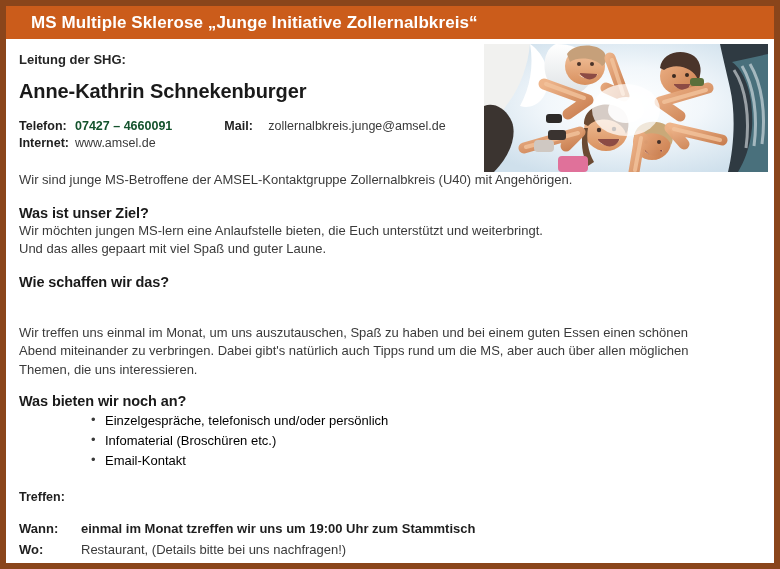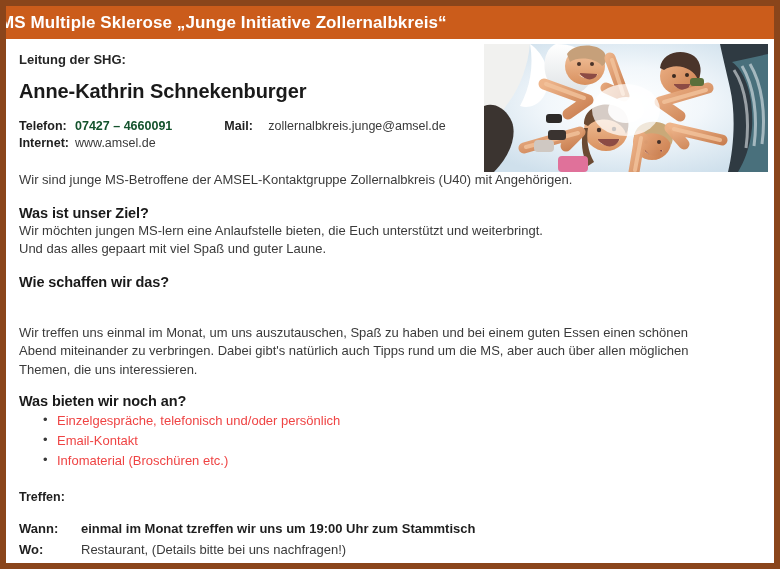--- a/index.html
+++ b/index.html
@@ -31,20 +31,21 @@
     height: 33px;
     background: #cb5c1b;
     display: flex;
     align-items: center;
   }
   .header-title {
     color: #ffffff;
     font-size: 17px;
     font-weight: bold;
     letter-spacing: 0.1px;
+    padding-left: 31px;
     white-space: nowrap;
   }
 
   
   .photo {
     position: absolute;
     left: 478px;
     top: 38px;
     width: 284px;
     height: 128px;
@@ -117,23 +118,24 @@
   }
   .para.tight { margin-bottom: 14px; margin-top: 34px; }
 
   ul.offers {
     margin: 2px 0 19px 0;
     padding-left: 38px;
     list-style: none;
   }
   ul.offers li {
     font-size: 13px;
-    color: #ef4444;
+    color: #000000;
     line-height: 20px;
     position: relative;
+    margin-left: 48px;
   }
   ul.offers li::before {
     content: "\2022";
     position: absolute;
     left: -14px;
     top: -1px;
     color: #3a3a3a;
     font-size: 13px;
   }
 
@@ -301,22 +303,22 @@
     <h2 class="q">Wie schaffen wir das?</h2>
     <p class="para tight">
       <span>Wir treffen uns einmal im Monat, um uns auszutauschen, Spaß zu haben und bei einem guten Essen einen schönen</span><br>
       <span>Abend miteinander zu verbringen. Dabei gibt's natürlich auch Tipps rund um die MS, aber auch über allen möglichen</span><br>
       <span>Themen, die uns interessieren.</span>
     </p>
 
     <h2 class="q">Was bieten wir noch an?</h2>
     <ul class="offers">
       <li>Einzelgespräche, telefonisch und/oder persönlich</li>
+      <li>Infomaterial (Broschüren etc.)</li>
       <li>Email-Kontakt</li>
-      <li>Infomaterial (Broschüren etc.)</li>
     </ul>
 
     <div class="meet-title">Treffen:</div>
     <div class="meet-row">
       <span class="mkey">Wann:</span>
       <span class="mval bold">einmal im Monat tzreffen wir uns um 19:00 Uhr zum Stammtisch</span>
     </div>
     <div class="meet-row">
       <span class="mkey">Wo:</span>
       <span class="mval">Restaurant, (Details bitte bei uns nachfragen!)</span>

